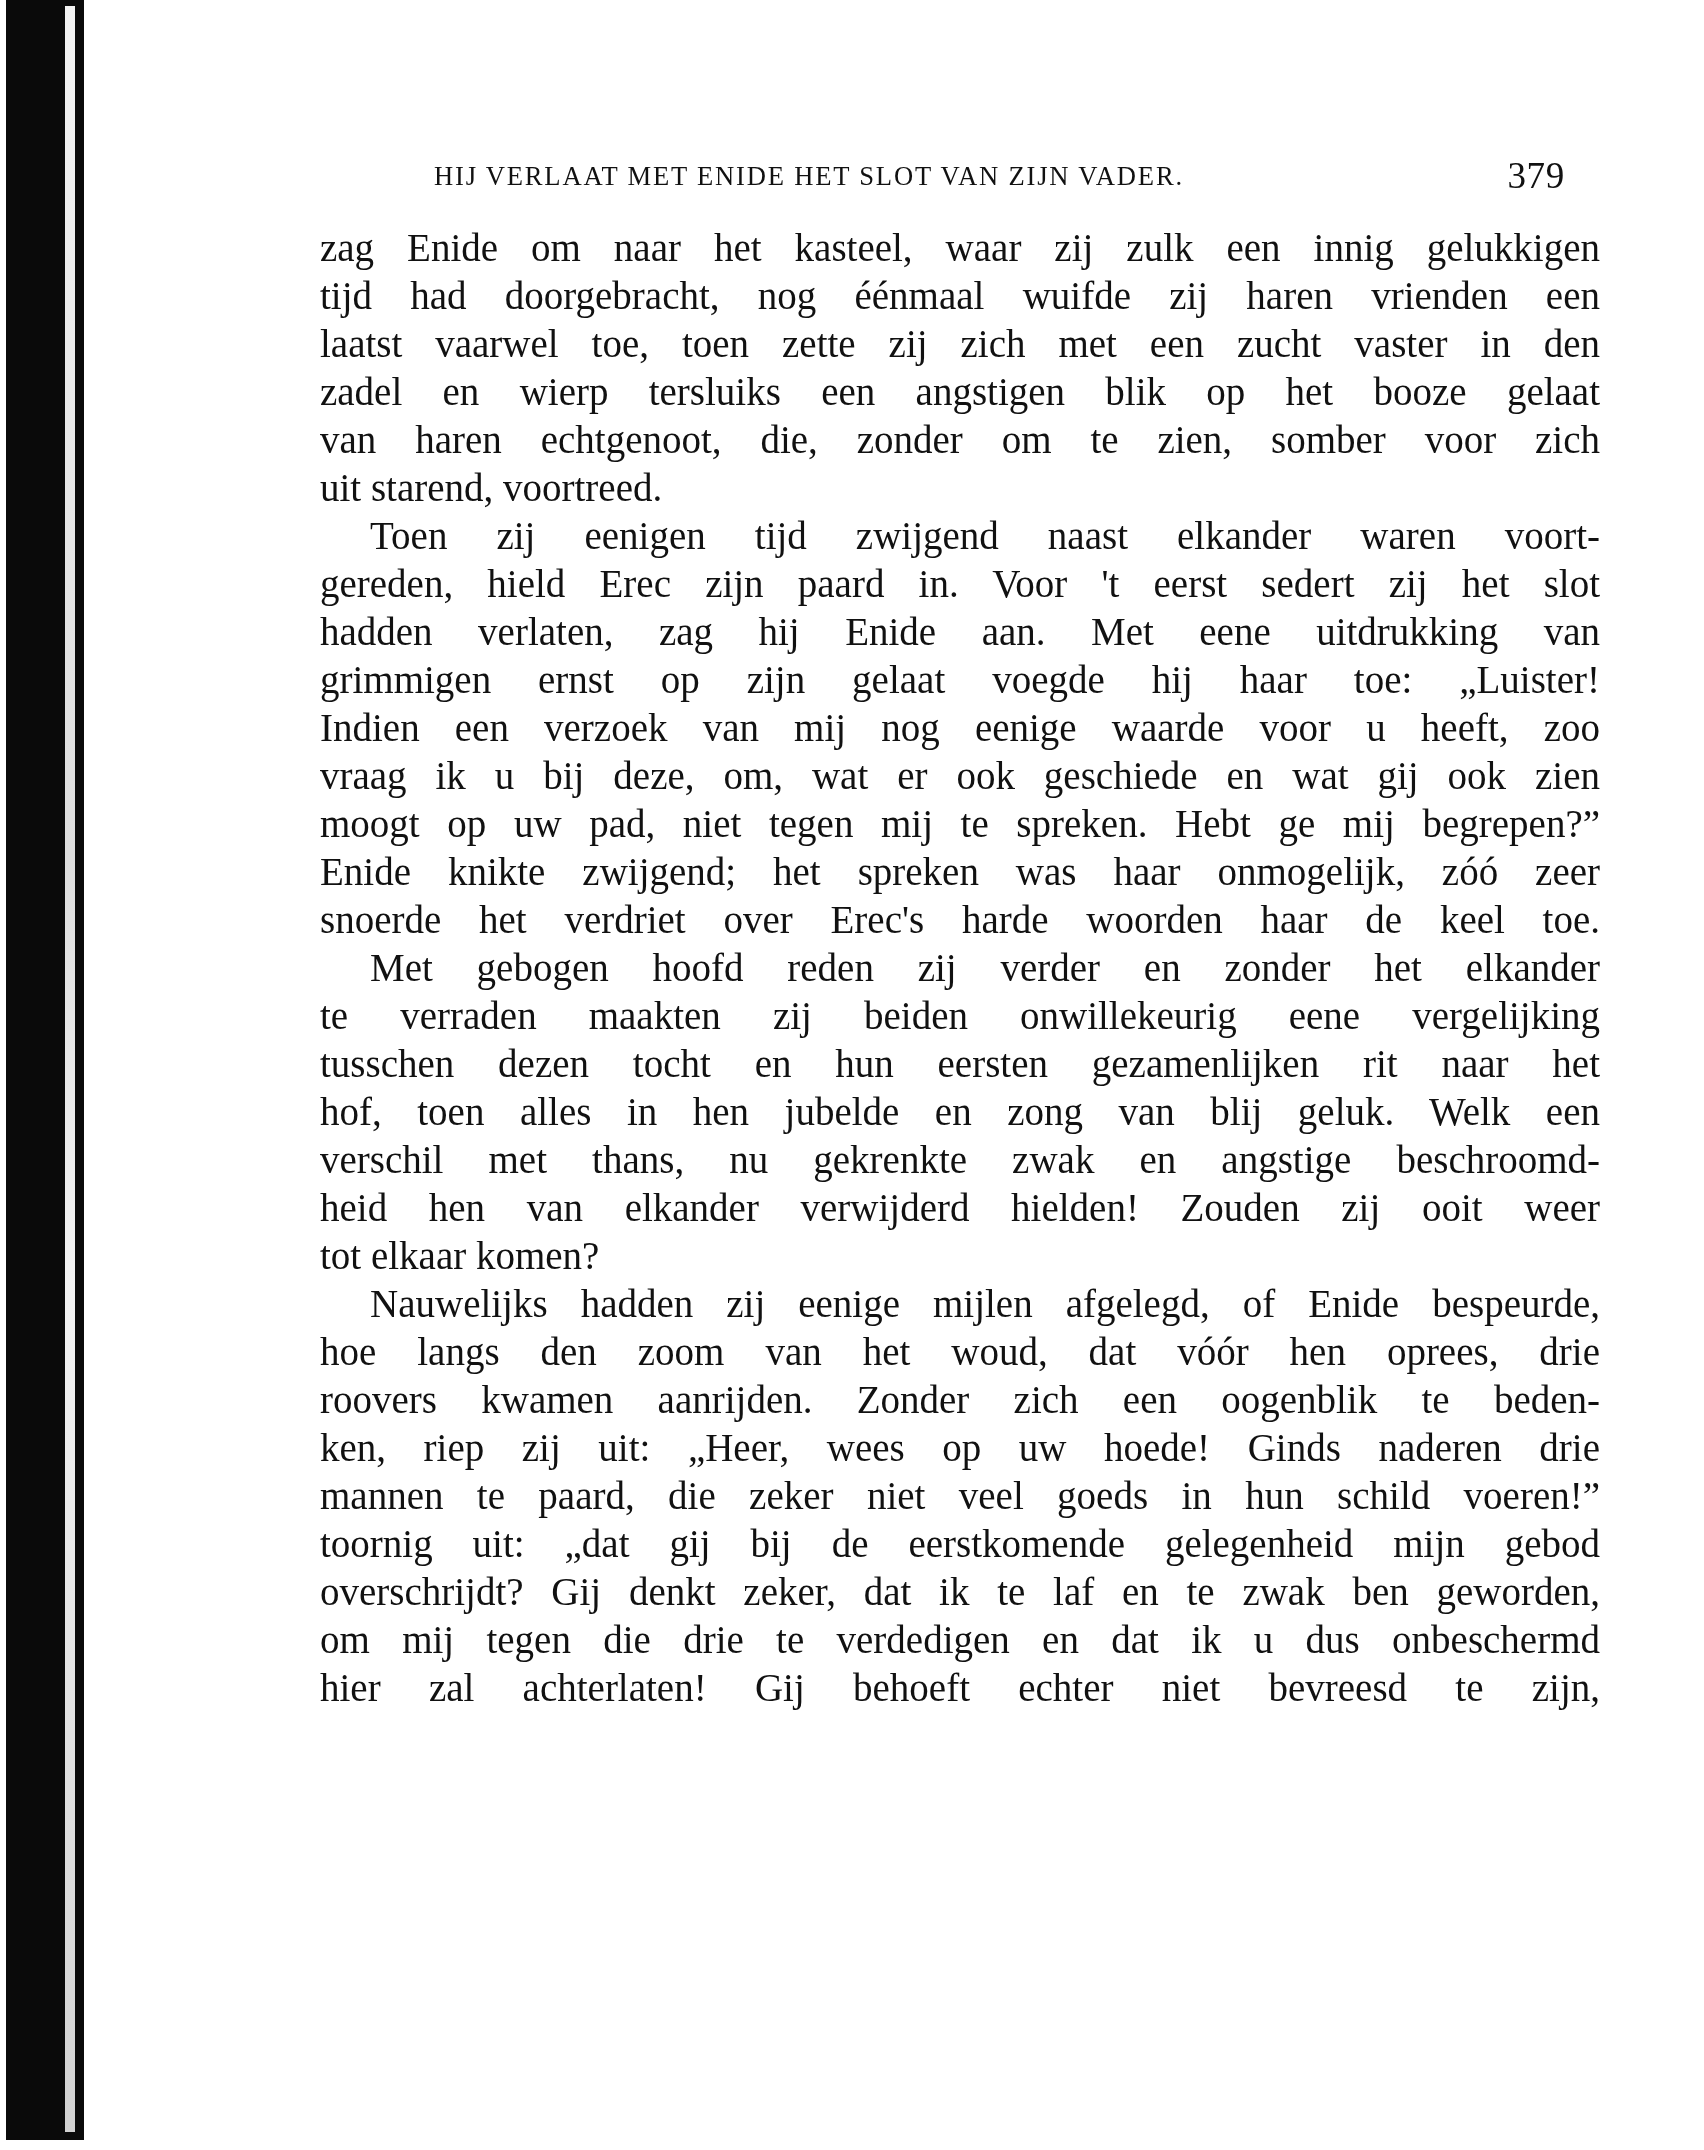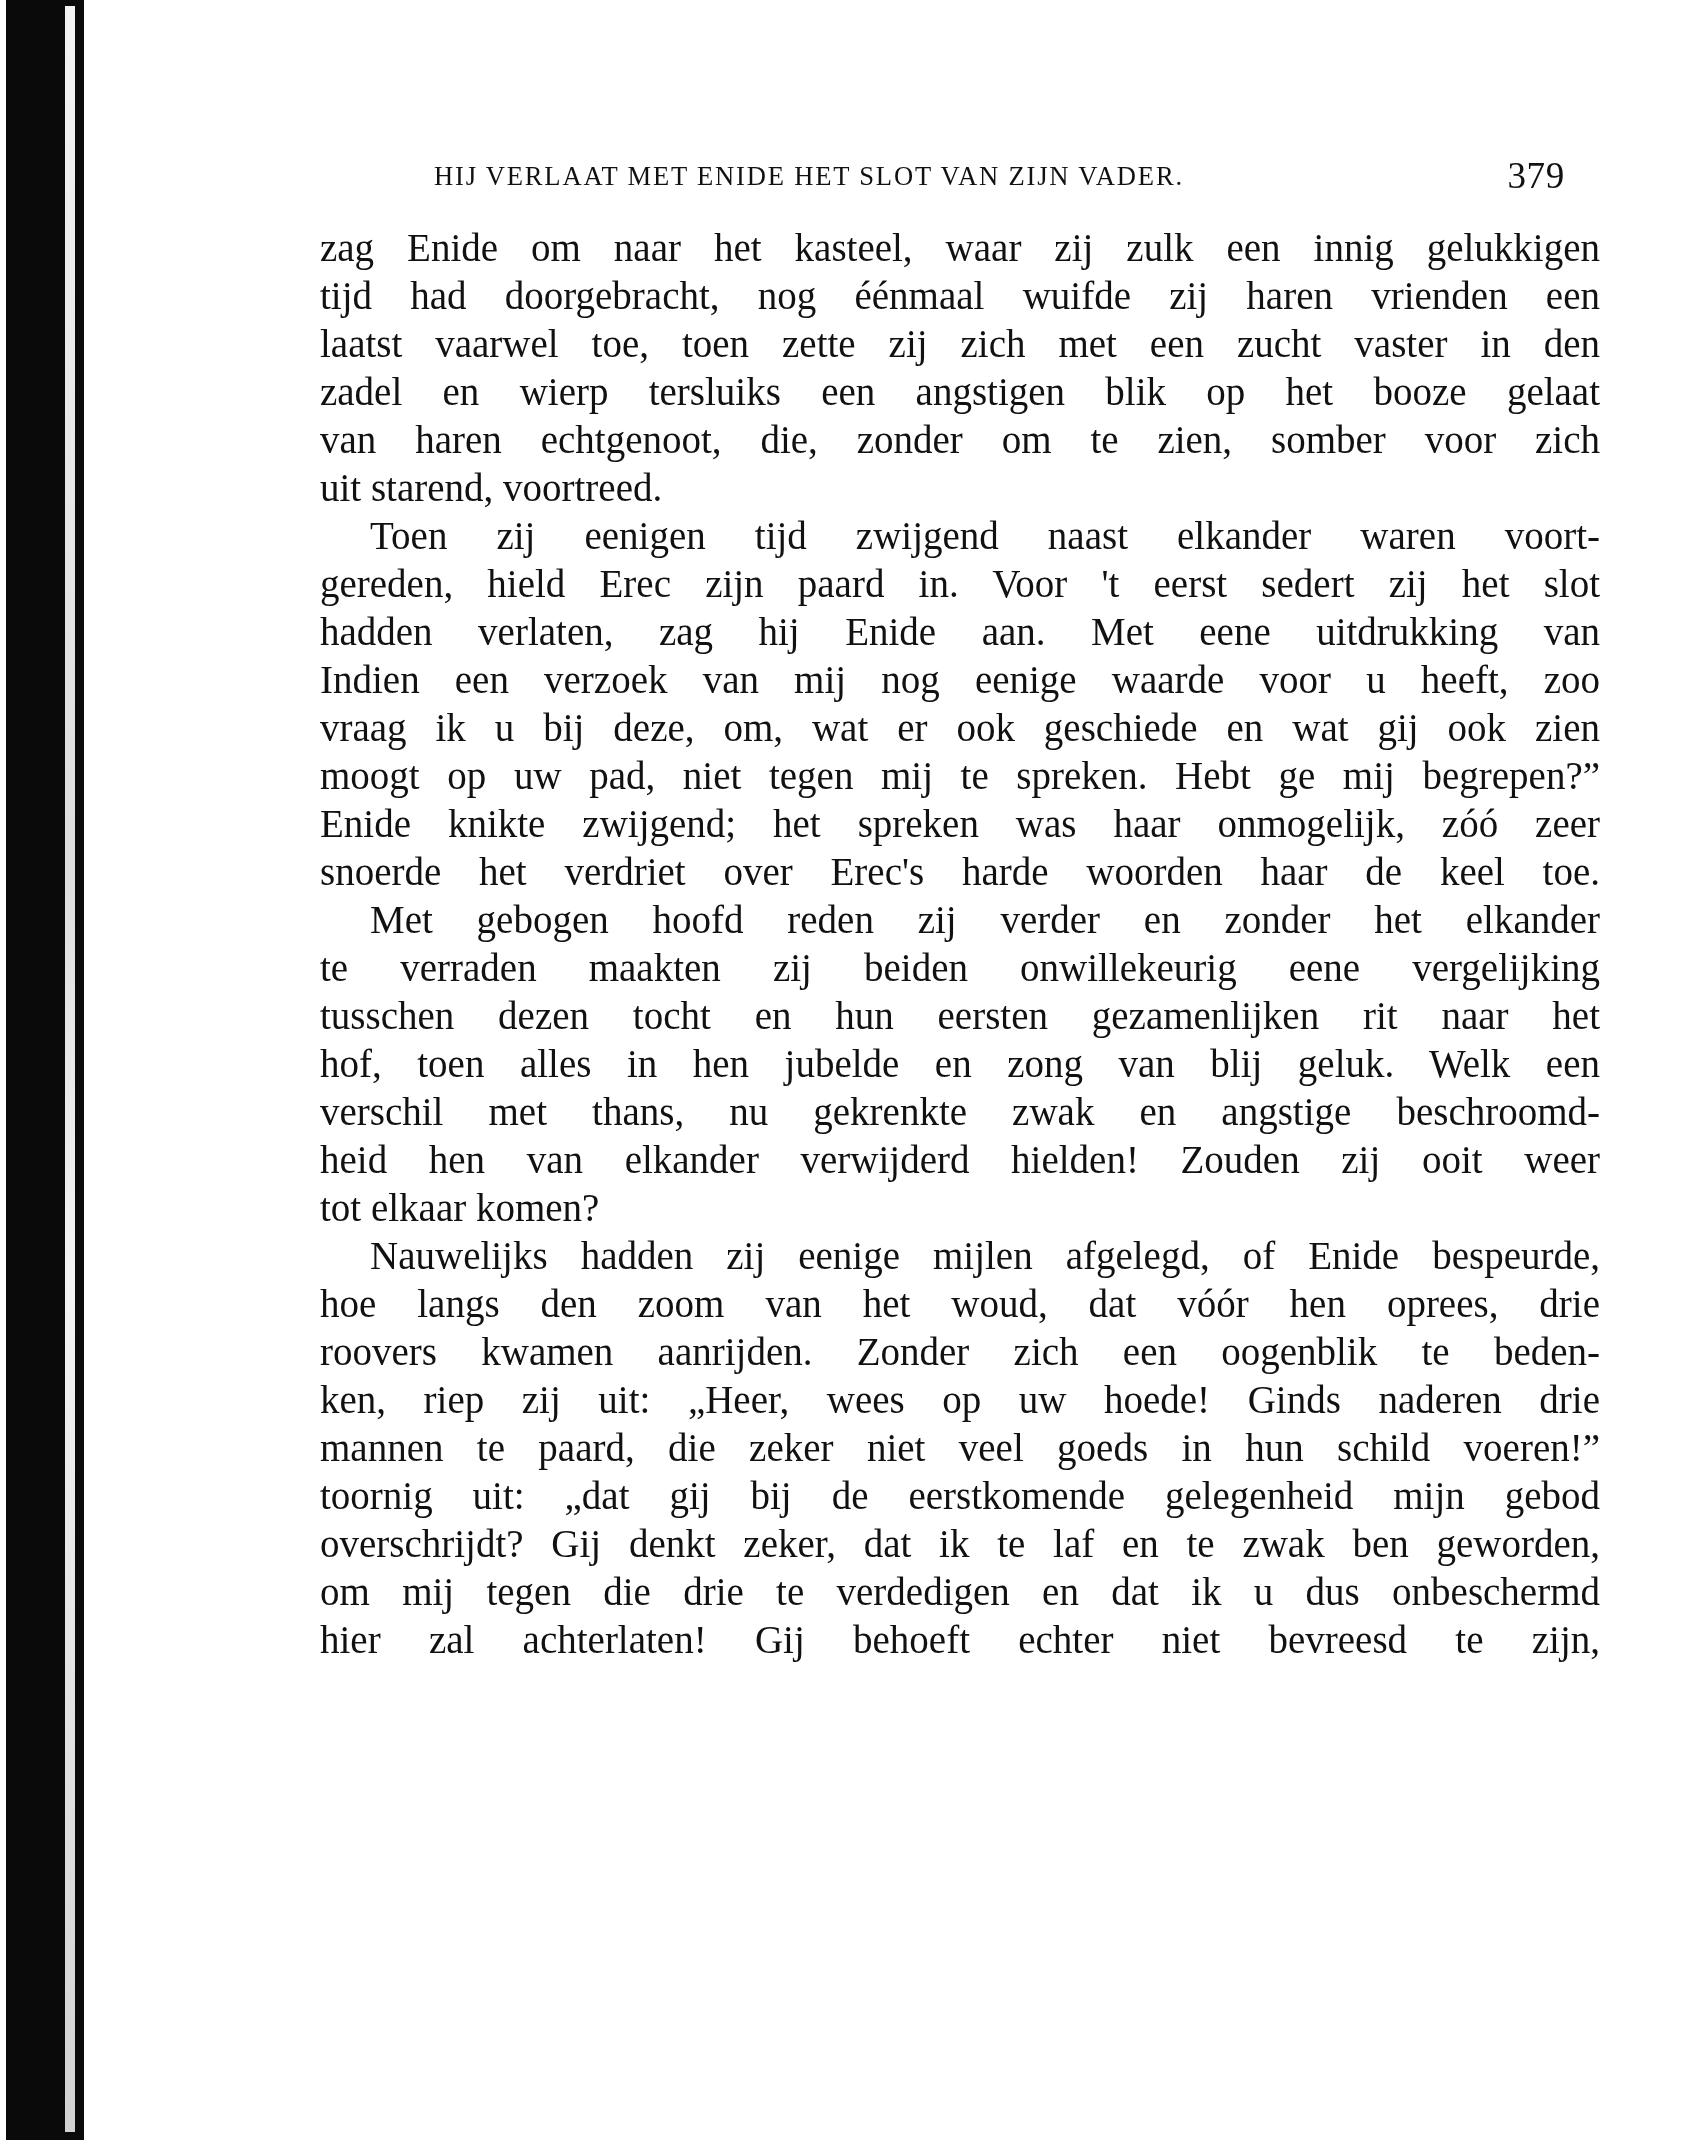--- a/index.html
+++ b/index.html
@@ -93,20 +93,21 @@
 <div class="text-block" id="text-block">
     <span class="line">zag Enide om naar het kasteel, waar zij zulk een innig gelukkigen</span>
     <span class="line">tijd had doorgebracht, nog éénmaal wuifde zij haren vrienden een</span>
     <span class="line">laatst vaarwel toe, toen zette zij zich met een zucht vaster in den</span>
     <span class="line">zadel en wierp tersluiks een angstigen blik op het booze gelaat</span>
     <span class="line">van haren echtgenoot, die, zonder om te zien, somber voor zich</span>
     <span class="line last">uit starend, voortreed.</span>
     <span class="line indent">Toen zij eenigen tijd zwijgend naast elkander waren voort-</span>
     <span class="line">gereden, hield Erec zijn paard in. Voor 't eerst sedert zij het slot</span>
     <span class="line">hadden verlaten, zag hij Enide aan. Met eene uitdrukking van</span>
+    <span class="line">grimmigen ernst op zijn gelaat voegde hij haar toe: „Luister!</span>
     <span class="line">Indien een verzoek van mij nog eenige waarde voor u heeft, zoo</span>
     <span class="line">vraag ik u bij deze, om, wat er ook geschiede en wat gij ook zien</span>
     <span class="line">moogt op uw pad, niet tegen mij te spreken. Hebt ge mij begrepen?”</span>
     <span class="line">Enide knikte zwijgend; het spreken was haar onmogelijk, zóó zeer</span>
     <span class="line">snoerde het verdriet over Erec's harde woorden haar de keel toe.</span>
     <span class="line indent">Met gebogen hoofd reden zij verder en zonder het elkander</span>
     <span class="line">te verraden maakten zij beiden onwillekeurig eene vergelijking</span>
     <span class="line">tusschen dezen tocht en hun eersten gezamenlijken rit naar het</span>
     <span class="line">hof, toen alles in hen jubelde en zong van blij geluk. Welk een</span>
     <span class="line">verschil met thans, nu gekrenkte zwak en angstige beschroomd-</span>

